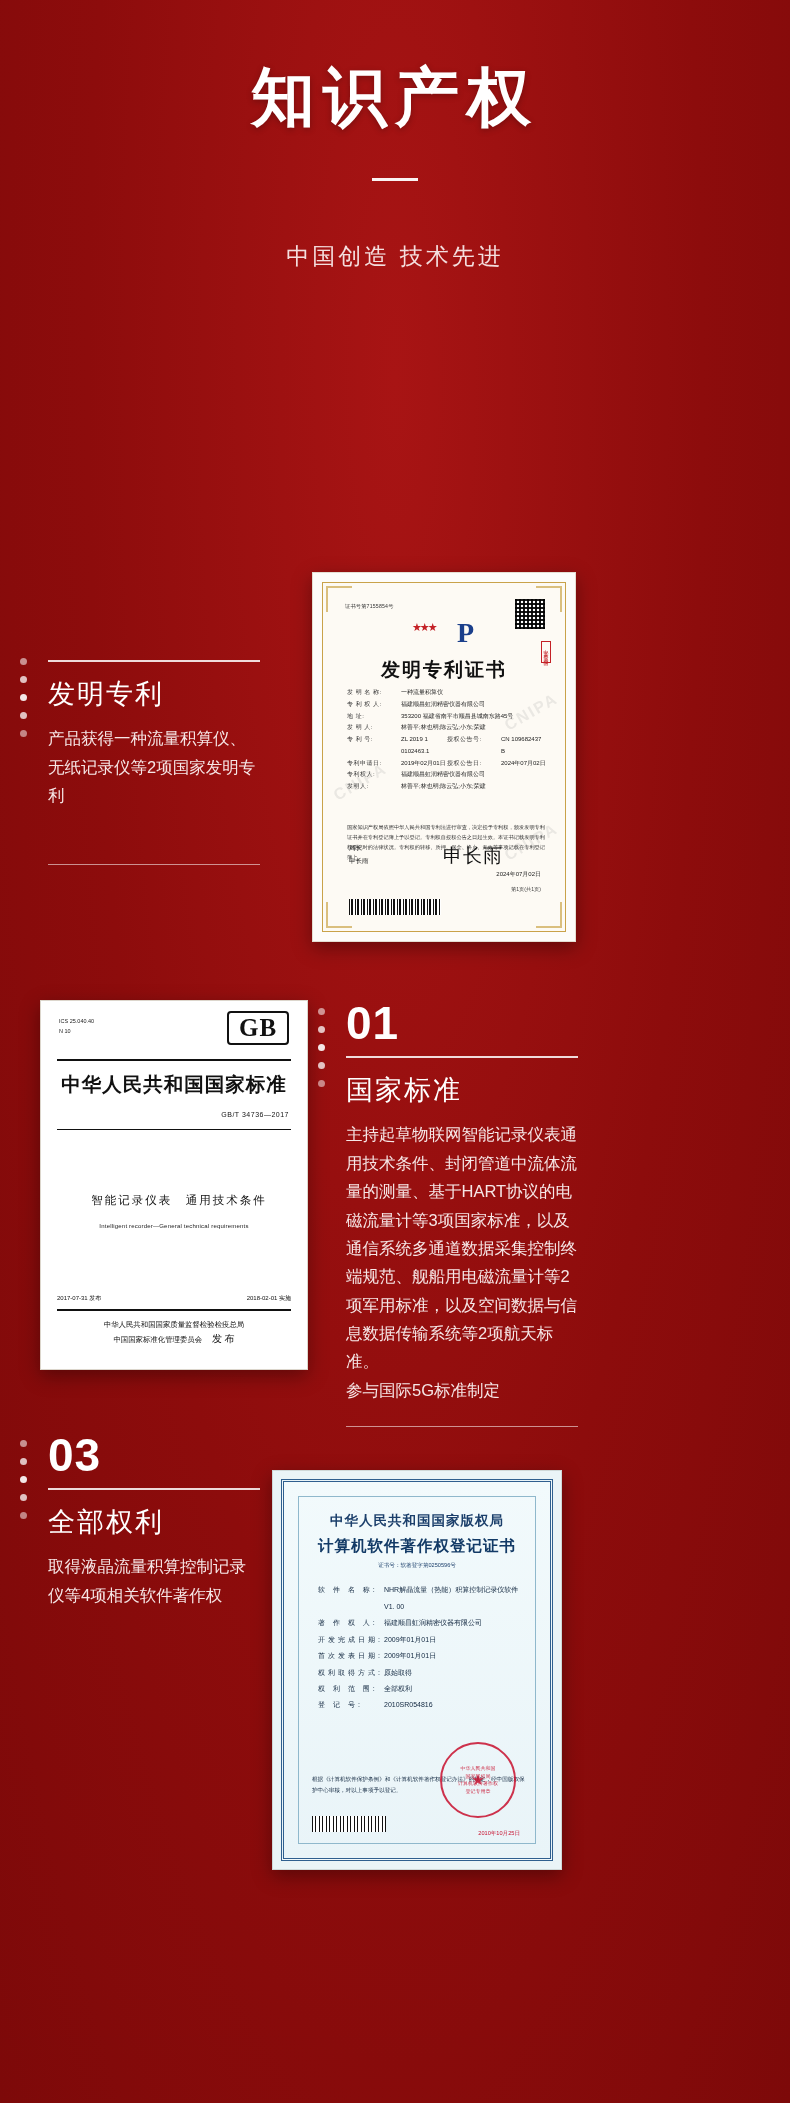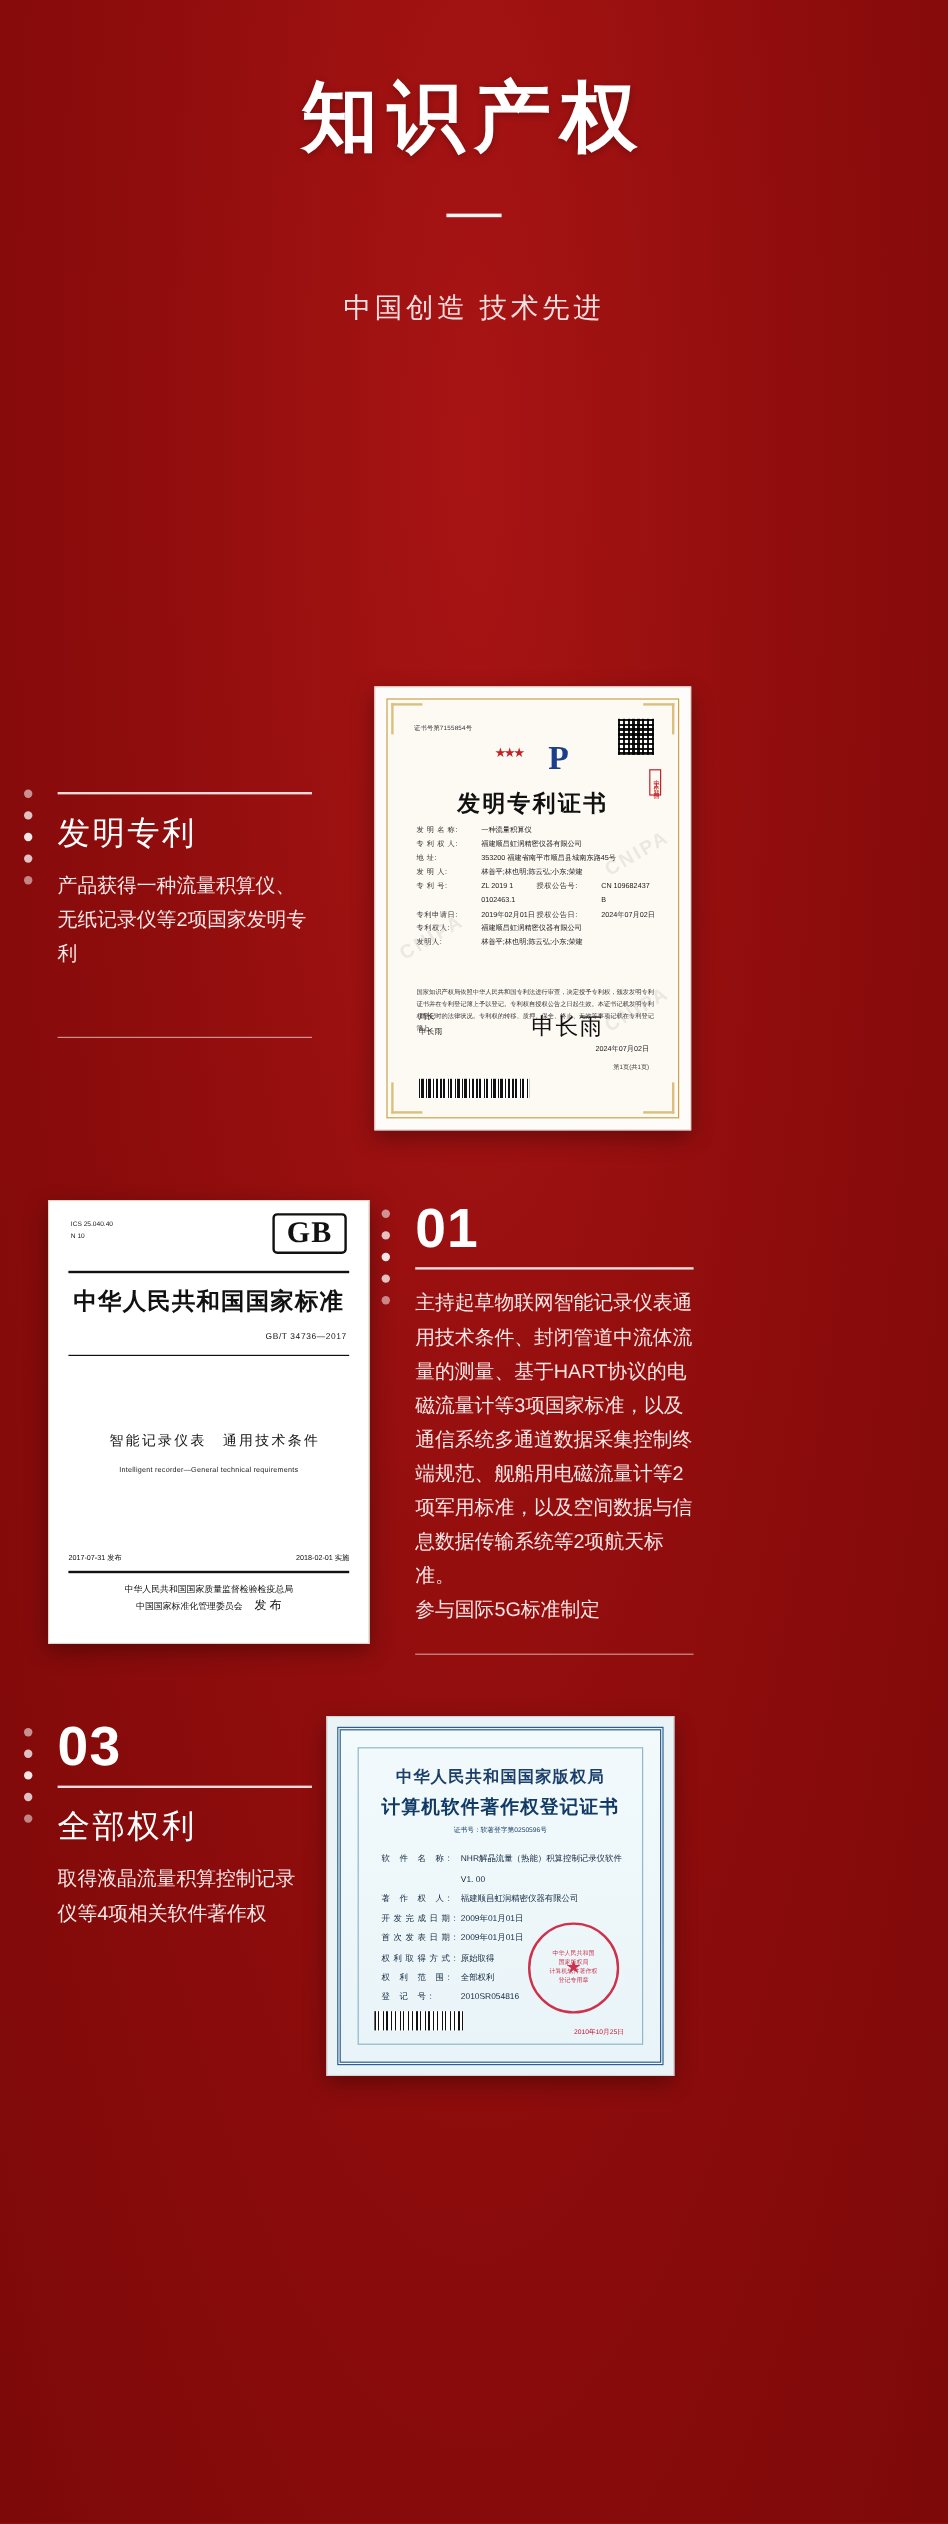--- a/index.html
+++ b/index.html
@@ -252,21 +252,21 @@
   }
   .gb-issuer {
     position: absolute; left: 0; right: 0; bottom: 22px;
     text-align: center;
     font-size: 7.4px; color: #111; line-height: 1.65;
     font-family: "Liberation Serif", serif;
   }
   .gb-issuer .fb { font-size: 10px; margin-left: 10px; }
   
   #cert-software {
-    left: 272px; top: 1158px; width: 290px; height: 300px;
+    left: 272px; top: 1198px; width: 290px; height: 400px;
     background: #eaf4f7;
     border: 1px solid #cfd8d8;
   }
   .sw-frame {
     position: absolute; inset: 8px;
     border: 3px double #2f5f8f;
     background:
       linear-gradient(180deg,#f2fafc 0%, #e9f4f8 100%);
   }
   .sw-orn {
@@ -459,20 +459,21 @@
       <div class="dots" style="left:0px; top:8px;">
         <i></i>
           <i></i>
           <i></i>
           <i></i>
           <i></i>
       </div>
       <div style="margin-left:28px;">
         <div class="num">01</div>
         <div class="rule" style="width:232px;"></div>
+        <div class="h2">国家标准</div>
         <div class="body" style="white-space:pre-line;">主持起草物联网智能记录仪表通用技术条件、封闭管道中流体流量的测量、基于HART协议的电磁流量计等3项国家标准，以及通信系统多通道数据采集控制终端规范、舰船用电磁流量计等2项军用标准，以及空间数据与信息数据传输系统等2项航天标准。
 参与国际5G标准制定</div>
         <div class="rule-bottom" style="width:232px; margin-top:22px;"></div>
       </div>
     </div>
   </div>
 
   <div class="section">
 
     <div class="txtblock" style="left:20px; top:1160px; width:240px;">

